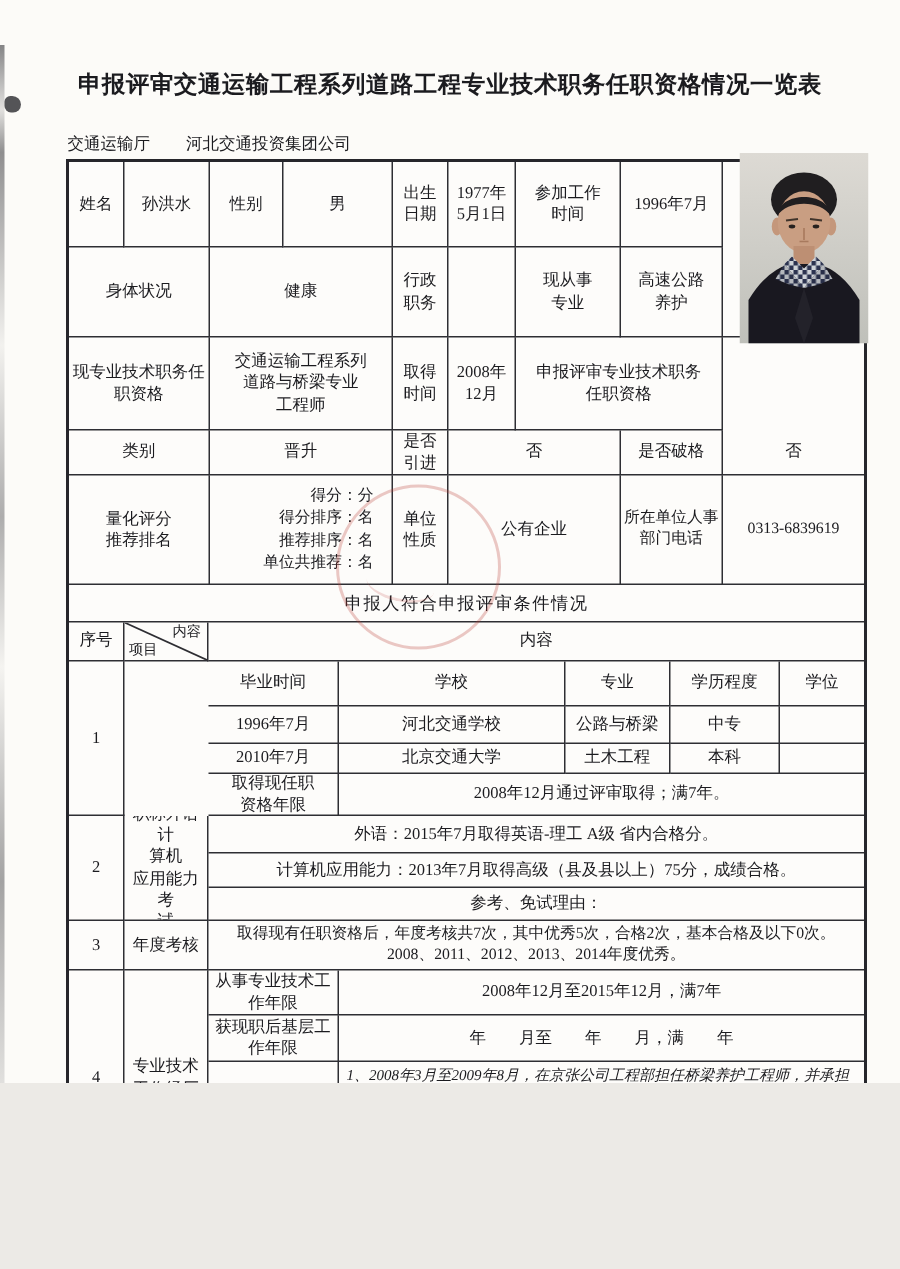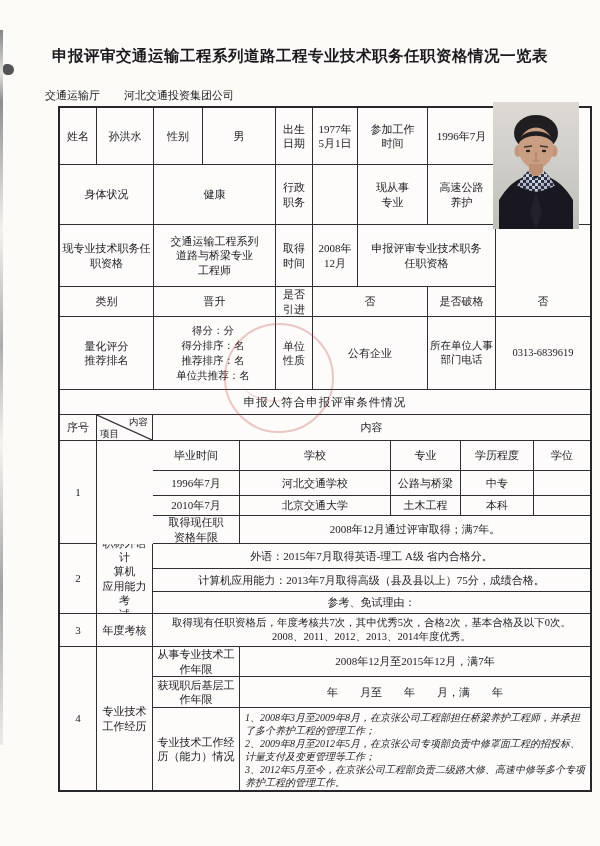--- a/index.html
+++ b/index.html
@@ -1,41 +1,41 @@
 <!DOCTYPE html>
 <html><head>
 <meta charset="utf-8">
 <style>
   html,body{margin:0;padding:0;}
   body{width:600px;height:846px;background:#eceae6;font-family:"Liberation Serif","DejaVu Serif",serif;}
-  #page{position:relative;width:600px;height:846px;background:#fcfbf8;overflow:hidden;color:#1b1b1f;}
+  #page{position:relative;width:600px;height:722px;background:#fcfbf8;overflow:hidden;color:#1b1b1f;}
   
   #edge-strip{position:absolute;left:0;top:30px;width:3px;height:715px;
     background:linear-gradient(180deg,rgba(35,35,40,.55) 0%,rgba(35,35,40,.12) 6%,rgba(35,35,40,.5) 10%,rgba(60,60,60,.05) 28%,rgba(45,45,50,.38) 44%,rgba(60,60,60,.04) 58%,rgba(40,40,45,.42) 78%,rgba(40,40,45,.08) 100%);}
   #edge-blob{position:absolute;left:3px;top:64px;width:11px;height:11px;background:rgba(28,28,33,.75);border-radius:40% 60% 55% 45%;}
   
   .doc-title{position:absolute;top:46px;left:0;width:100%;text-align:center;font-size:15.5px;font-weight:bold;letter-spacing:.5px;}
   .org-line{position:absolute;top:88px;left:45px;font-size:11px;display:flex;}
   .org-line span{margin-right:14px;text-align:center;}
   .org-line span:last-child{margin-right:0;margin-left:10px;}
   
-  #tbl{position:absolute;left:58px;top:106px;width:530px;height:682px;border:2px solid #26262b;background:#fdfcfa;}
+  #tbl{position:absolute;left:44px;top:106px;width:530px;height:682px;border:2px solid #26262b;background:#fdfcfa;}
   .grid{display:grid;}
   #gtop{grid-template-columns:37px 57px 49px 73px 37px 45px 70px 68px 1fr;grid-template-rows:57px 60px 62px 30px 1fr;height:282px;}
   #rowf{height:24px;border-bottom:1px solid #2e2e33;display:flex;align-items:center;justify-content:center;font-size:11.5px;letter-spacing:1px;}
   #gbot{grid-template-columns:37px 56px 87px 151px 70px 73px 1fr;grid-template-rows:26px 30px 25px 20px 28px 25px 23px 22px 33px 30px 31px 1fr;height:375px;}
   .cell{border-right:1px solid #2e2e33;border-bottom:1px solid #2e2e33;display:flex;align-items:center;justify-content:center;text-align:center;font-size:11px;line-height:1.3;white-space:pre-line;padding:1px 2px;box-sizing:border-box;overflow:hidden;}
   .nbr{border-right:none;}
   .nbb{border-bottom:none;}
   .left{justify-content:flex-start;text-align:left;}
   .f10{font-size:10px;line-height:1.3;font-style:italic;}
   .f105{font-size:10.5px;}
   
   .score-box{flex-direction:column;align-items:stretch;justify-content:center;padding:2px 12px 2px 9px;font-size:10.5px;}
-  .score-box .sl{display:flex;justify-content:center;line-height:15px;}
+  .score-box .sl{display:flex;justify-content:flex-end;line-height:15px;}
   
   .diag{position:relative;padding:0;}
   .diag svg{position:absolute;left:0;top:0;width:100%;height:100%;}
   .diag .tr{position:absolute;top:1px;right:4px;font-size:9.5px;}
   .diag .bl{position:absolute;bottom:0px;left:3px;font-size:9.5px;}
   
   #photo{position:absolute;left:493px;top:102px;width:86px;height:127px;z-index:5;}
   
   #seal{position:absolute;left:224px;top:323px;width:106px;height:106px;border:2.5px solid rgba(186,62,55,.28);border-radius:50%;z-index:6;pointer-events:none;}
   #seal:after{content:"";position:absolute;left:18px;top:54px;width:46px;height:20px;border-radius:50%;border-bottom:2px solid rgba(186,62,55,.18);transform:rotate(12deg);}

